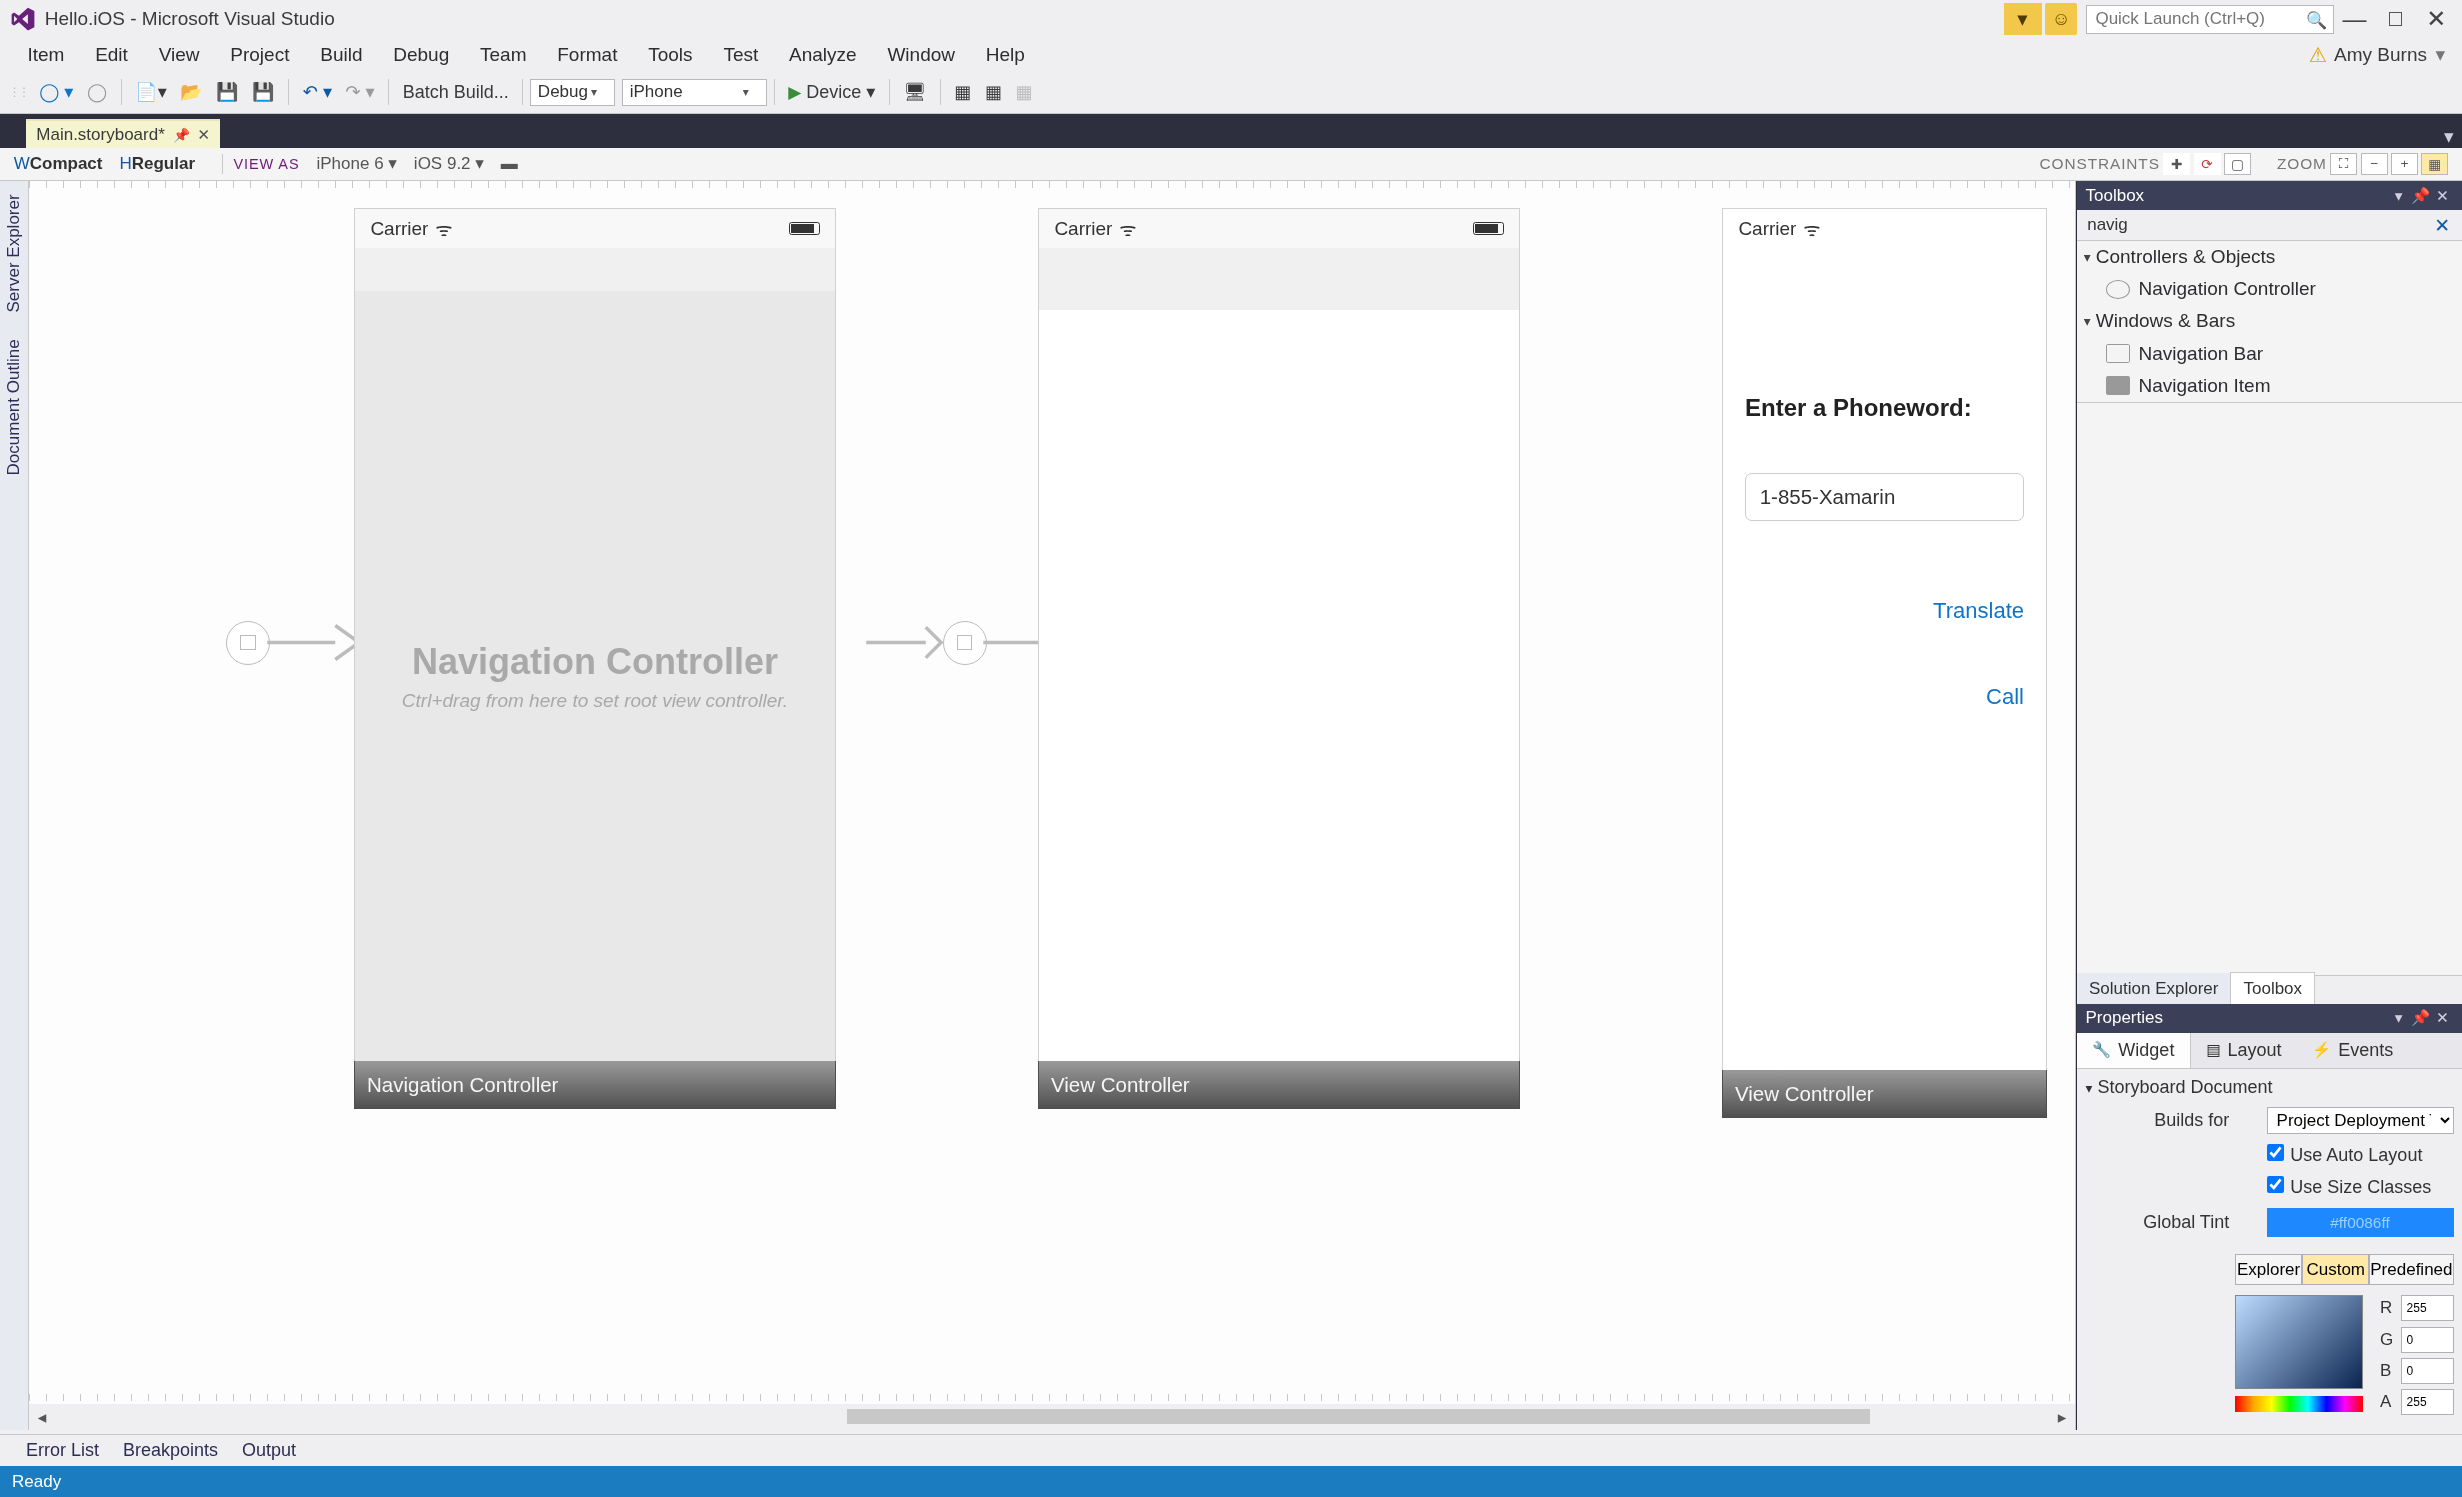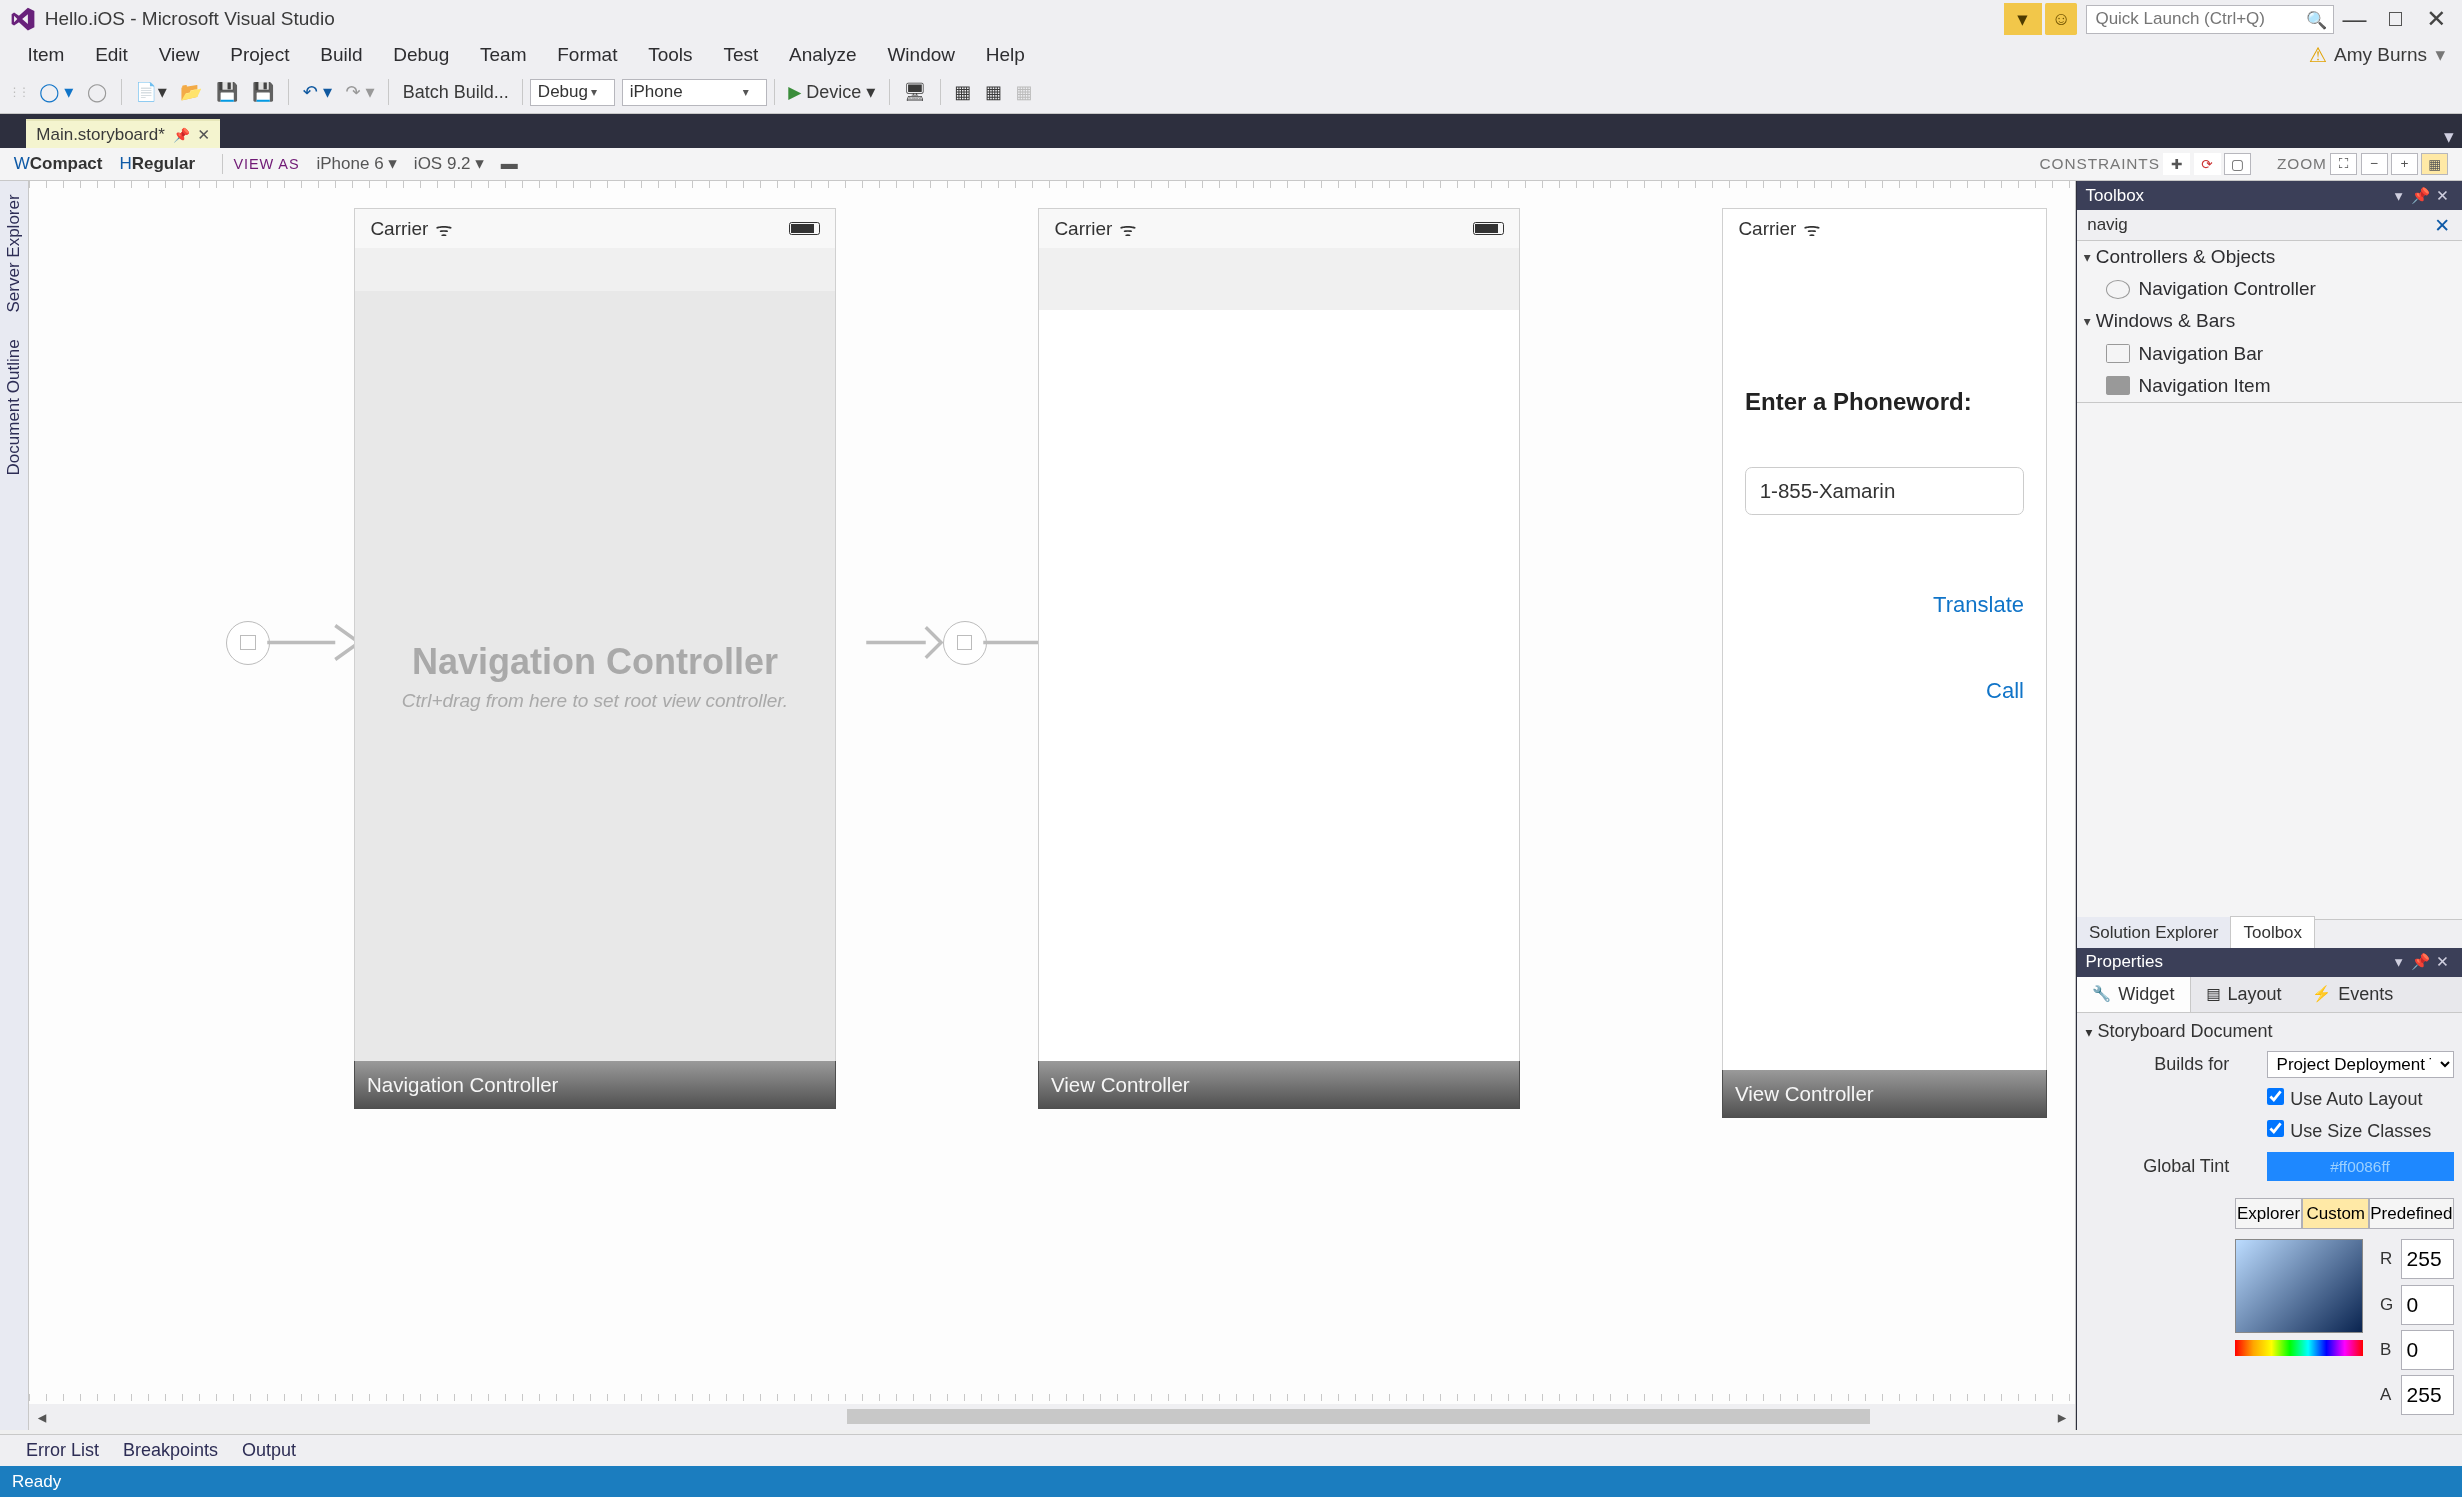--- a/index.html
+++ b/index.html
@@ -80,21 +80,21 @@
 .scene.nav .device .body .title { font-size:36px; color:#a9a9a9; font-weight:600;}
 .scene.nav .device .body .hint { font-size:19px; color:#a9a9a9; font-style:italic; margin-top:6.8px;}
 
 .scene.root { left:1009px; }
 .scene.root .content { background:#fff;}
 
 .scene.vc2 { left:1693px; width:325px;}
 .scene.vc2 .device { height:864px; background:#fff;}
 .scene.vc2 .statusbar { background:#fff;}
 .scene.vc2 .content { top:51px; padding:128px 22px 0 22px;}
-.scene.vc2 .label { font-size:24px; font-weight:600; color:#222; margin-bottom:51px;}
+.scene.vc2 .label { font-size:24px; font-weight:600; color:#222; margin-bottom:51px;margin-top:6px;}
 .scene.vc2 .input { border:0.9px solid #ccc; border-radius:6.8px; height:48px; display:flex; align-items:center; padding:0 13.7px; font-size:20.5px; color:#333; margin-bottom:77px;}
 .scene.vc2 .linkbtn { text-align:right; font-size:22px; color:#1074c8; margin-bottom:60px;}
 
 
 .segue { position:absolute; top:436px; display:flex; align-items:center;}
 .segue .circ { width:44px; height:44px; border:1.7px solid #bcbcbc; border-radius:50%; display:flex; align-items:center; justify-content:center; background:#fff;}
 .segue .circ .inner { width:15.4px; height:15.4px; border:1.7px solid #bcbcbc;}
 .segue svg { margin-left:-3.4px;}
 .segue.a { left:197px;}
 .segue.b { left:840px;}
@@ -141,21 +141,21 @@
 .prop-body .tint { display:flex;}
 .prop-body .tintswatch { flex:1; height:29px; background:#1e88ff; display:flex; align-items:center; justify-content:center; color:#9bd0ff; font-size:15.4px;}
 .prop-body .seg { display:flex; margin-top:6.8px;}
 .prop-body .seg button { flex:1; height:31px; border:0.9px solid #b0b0b8; background:#f5f5f5; font-size:17px;}
 .prop-body .seg button.sel { background:#ffe9a6;}
 .prop-body .picker { display:flex; margin-top:10.3px;}
 .prop-body .picker .grad { width:128px; height:94px; background:linear-gradient(135deg,#bcdcff,#0a2450); border:0.9px solid #888;}
 .prop-body .picker .rgba { margin-left:17px;}
 .prop-body .picker .rgba .r { display:flex; align-items:center; font-size:17px; margin-bottom:5.1px;}
 .prop-body .picker .rgba .r span { width:20.5px;}
-.prop-body .picker .rgba .r input { width:53px; height:40px; border:0.9px solid #b0b0b8; text-align:left; padding:0 5.1px; font-size:21px;}
+.prop-body .picker .rgba .r input { width:53px; height:26px; border:0.9px solid #b0b0b8; text-align:left; padding:0 5.1px; font-size:12px;}
 .prop-body .hue { height:15.4px; width:128px; margin-top:6.8px; background:linear-gradient(90deg,red,orange,yellow,lime,cyan,blue,magenta,red);}
 
 
 .bottom-tabs { position:absolute; left:0; right:0; bottom:31px; height:32.5px; background:#efeff2; border-top:0.9px solid #c8c8c8; display:flex; align-items:center; padding-left:26px; font-size:18px; color:#2d2d55;}
 .bottom-tabs span { margin-right:24px;}
 .statusbar-app { position:absolute; left:0; right:0; bottom:0; height:31px; background:#1b7dbf; color:#fff; display:flex; align-items:center; padding:0 12px; font-size:17px;}
 </style>
 </head>
 <body>
 

